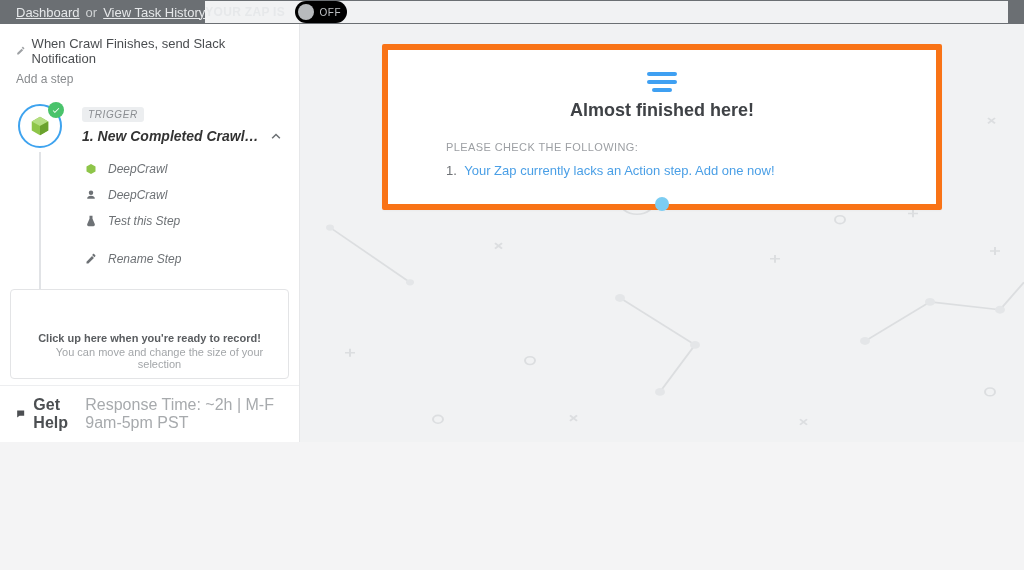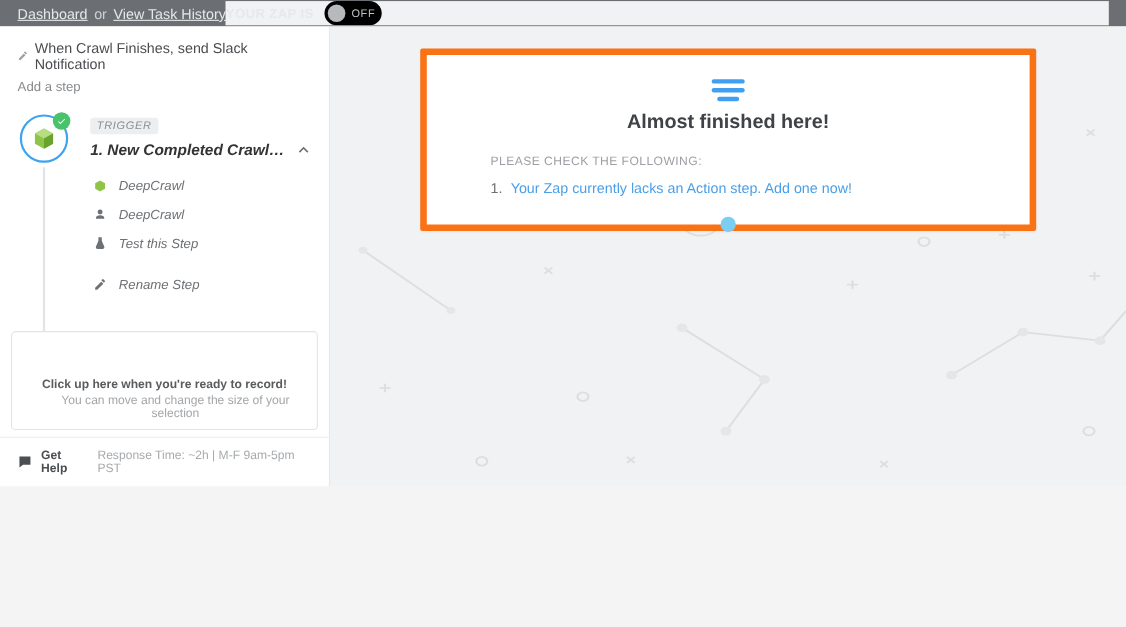--- a/index.html
+++ b/index.html
@@ -47,21 +47,21 @@
   .substeps { margin-top:12px; display:flex; flex-direction:column; gap:0; }
   .sub { display:flex; align-items:center; gap:10px; padding:6px 0 6px 2px; font-size:12px; color:#6d7175; cursor:pointer; border-radius:3px; }
   .sub .ic { width:14px; height:14px; display:flex; align-items:center; justify-content:center; color:#8d9094; }
   .sub-sep { height:12px; }
 
   
   .record-tip { margin:0 10px 6px 10px; background:#fff; border:1px solid #e3e4e6; border-radius:4px; padding:8px 10px; text-align:center; }
   .record-tip .ln1 { font-size:11px; font-weight:700; color:#5a5d60;margin-top:34px; }
   .record-tip .ln2 { font-size:11px; color:#a3a6a9; margin-top:2px;margin-left:20px; }
 
-  .help-row { display:flex; align-items:center; gap:8px; padding:10px 16px; border-top:1px solid #edeef0; font-size:11px; }
+  .help-row { display:flex; align-items:center; gap:8px; padding:10px 16px; border-top:1px solid #edeef0; font-size:16px; }
   .help-row .gh { font-weight:700; color:#4c4f52; }
   .help-row .meta { color:#a7aaad; }
 
   
   .right { flex:1; position:relative; background:#f1f2f3; overflow:hidden; }
   .card { position:absolute; top:20px; left:82px; right:82px; background:#fff; border:6px solid #f97316; border-radius:2px; padding:22px 58px 26px; box-shadow:0 1px 2px rgba(0,0,0,.03);}
   .card-icon { display:flex; justify-content:center; margin-bottom:8px; }
   .bars { width:30px; display:flex; flex-direction:column; gap:4px; align-items:center;}
   .bars span { display:block; height:4px; background:#3fa0f2; border-radius:2px; }
   .bars span:nth-child(1){ width:30px;} .bars span:nth-child(2){ width:30px;} .bars span:nth-child(3){ width:20px;}

